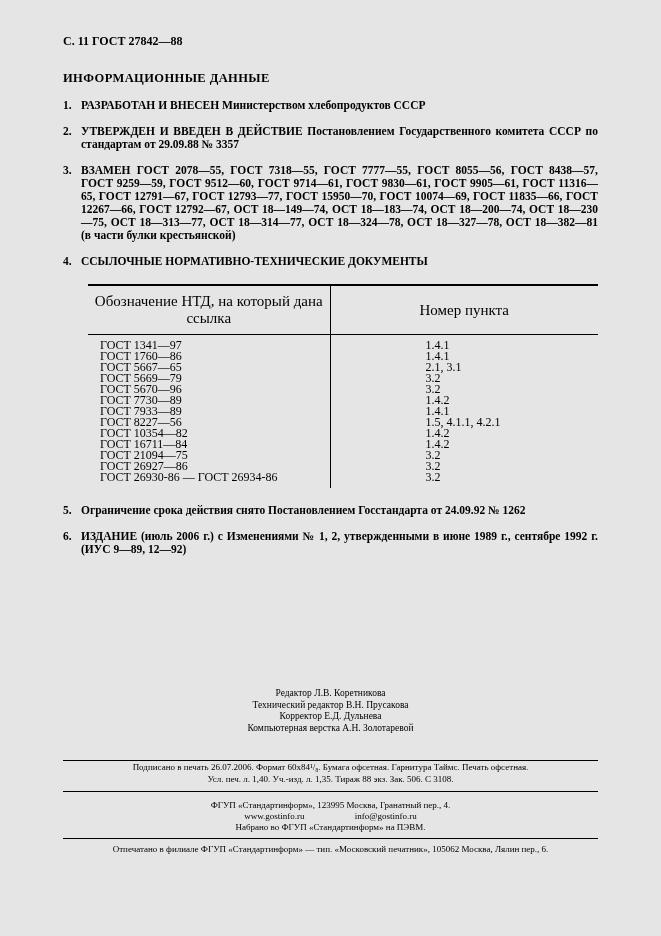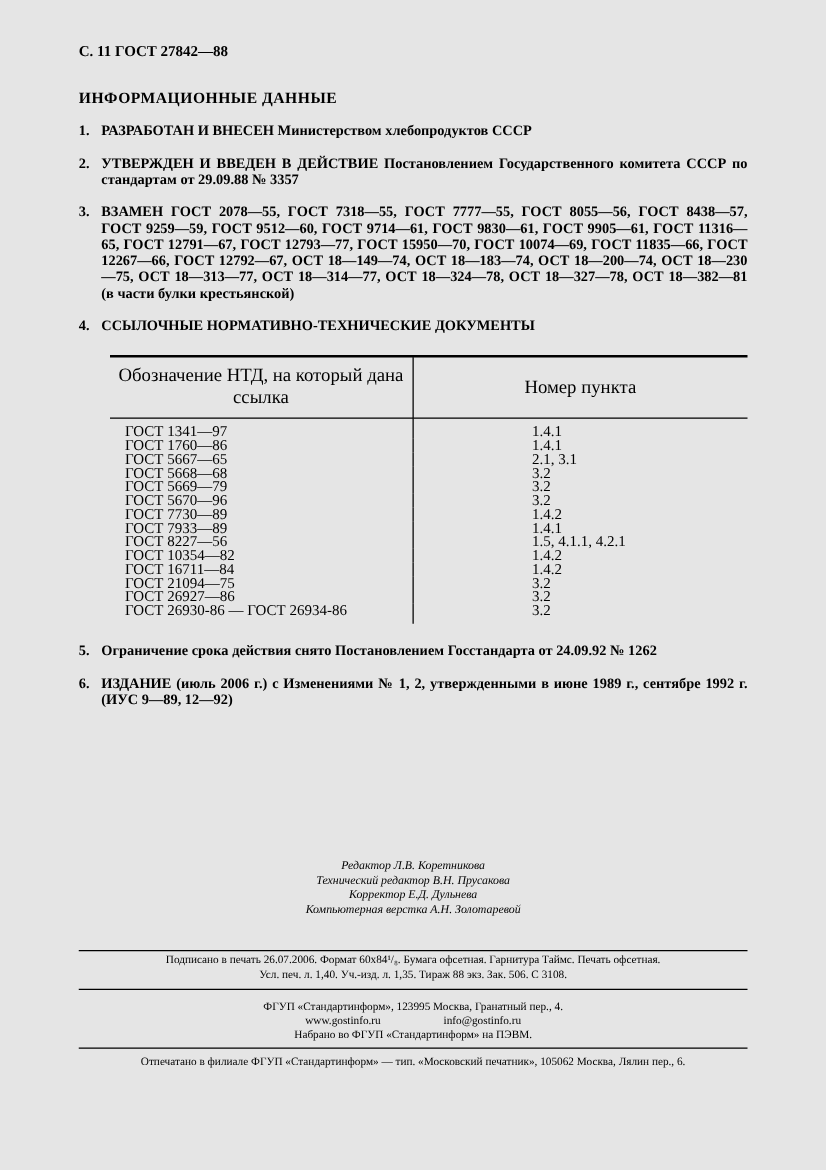--- a/index.html
+++ b/index.html
@@ -69,21 +69,20 @@
   .ref-table tbody tr:first-child td { padding-top: 5px; }
   .ref-table tbody tr:last-child td  { padding-bottom: 5px; }
   .bottom {
     position: absolute;
     left: 63px;
     width: 535px;
     top: 688px;
   }
   .credits div {
     text-align: center;
-    font-style: italic;
     font-size: 9.5px;
     line-height: 11.5px;
   }
   .rule { border-top: 1px solid #000; height: 0; }
   .rule-1 { margin-top: 26px; }
   .rule-2 { margin-top: 6px; }
   .rule-3 { margin-top: 5px; }
   .print-line {
     text-align: center;
     font-size: 9px;
@@ -143,24 +142,20 @@
         </tr>
       <tr>
           <td>ГОСТ 1760—86</td>
           <td>1.4.1</td>
         </tr>
       <tr>
           <td>ГОСТ 5667—65</td>
           <td>2.1, 3.1</td>
         </tr>
       <tr>
-          <td>ГОСТ 5668—68</td>
-          <td>3.2</td>
-        </tr>
-      <tr>
           <td>ГОСТ 5669—79</td>
           <td>3.2</td>
         </tr>
       <tr>
           <td>ГОСТ 5670—96</td>
           <td>3.2</td>
         </tr>
       <tr>
           <td>ГОСТ 7730—89</td>
           <td>1.4.2</td>

